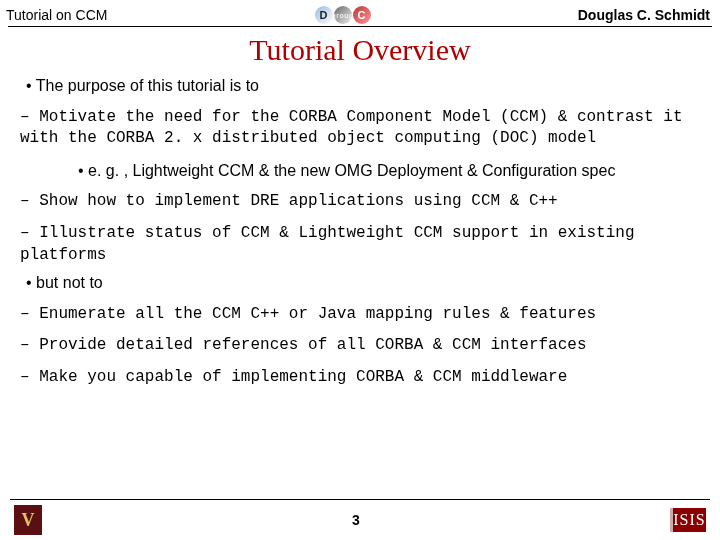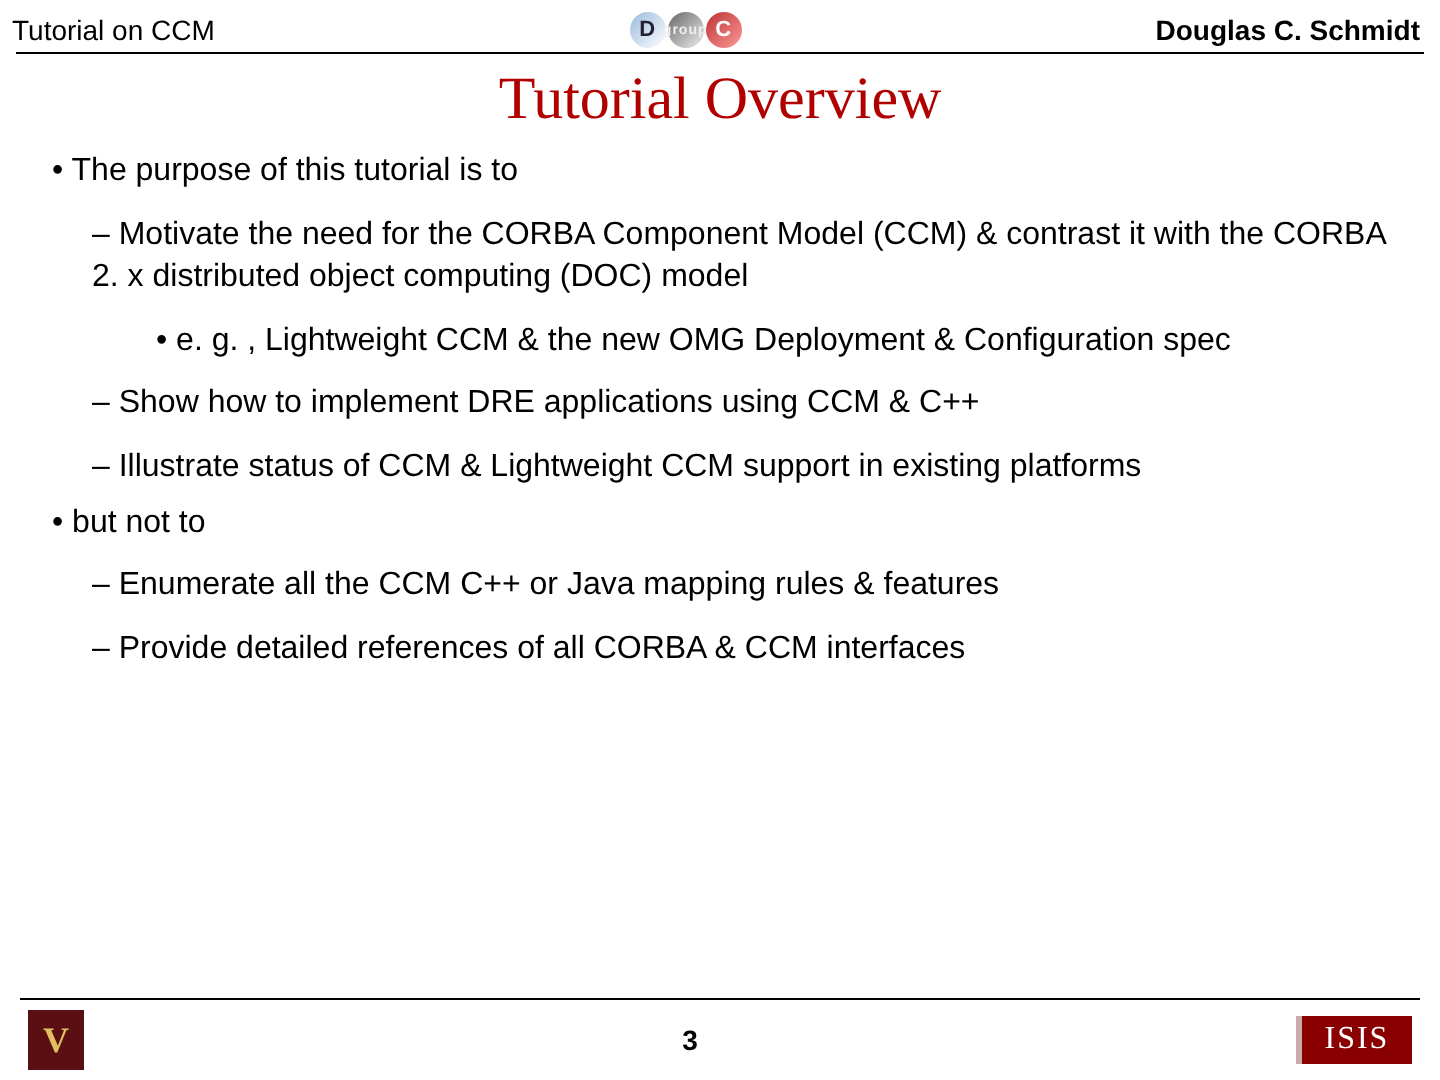--- a/index.html
+++ b/index.html
@@ -57,21 +57,21 @@
     text-align: center;
     margin-top: 6px;
     margin-bottom: 8px;
   }
   .content {
     padding: 0 20px;
     font-size: 16px;
     line-height: 1.35;
   }
   .b1 { margin-left: 6px; margin-top: 6px; }
-  .b2 { margin-left: 26px; margin-top: 10px; padding-right:4px;}
+  .b2 { margin-top: 10px; padding-right:4px;font-family:Liberation Mono, monospace;}
   .b3 { margin-left: 58px; margin-top: 10px; }
   .dash::before { content: "– "; }
   .dot::before { content: "• "; }
   .hr-bot {
     border: none;
     border-top: 1.2px solid #000;
     margin: 0 10px;
     position: absolute;
     bottom: 40px;
     left: 0;
@@ -108,21 +108,21 @@
     top:0;
     width:0;height:0;
     border-top:5px solid #fff;
   }
   .page-num {
     font-size: 14px;
     font-weight: bold;
     text-align:center;
   }
   .foot-logo-right {
-    width: 58px;
+    width: 36px;
     height: 24px;
     background: #8a0000;
     color: #fff;
     font-family: serif;
     font-size: 16px;
     letter-spacing: 1px;
     display: flex;
     align-items: center;
     justify-content: center;
     border-left: 3px solid #caa;
@@ -146,20 +146,21 @@
 
 <div class="content">
   <div class="b1 dot">The purpose of this tutorial is to</div>
   <div class="b2 dash">Motivate the need for the CORBA Component Model (CCM) &amp; contrast it with the CORBA 2. x distributed object computing (DOC) model</div>
   <div class="b3 dot">e. g. , Lightweight CCM &amp; the new OMG Deployment &amp; Configuration spec</div>
   <div class="b2 dash">Show how to implement DRE applications using CCM &amp; C++</div>
   <div class="b2 dash">Illustrate status of CCM &amp; Lightweight CCM support in existing platforms</div>
   <div class="b1 dot">but not to</div>
   <div class="b2 dash">Enumerate all the CCM C++ or Java mapping rules &amp; features</div>
   <div class="b2 dash">Provide detailed references of all CORBA &amp; CCM interfaces</div>
+  <div class="b2 dash">Make you capable of implementing CORBA &amp; CCM middleware</div>
 </div>
 
 <hr class="hr-bot">
 <div class="footer">
   <div class="foot-logo-left">
     <span>V</span>
   </div>
   <div class="page-num">3</div>
   <div class="foot-logo-right">
     <span>ISIS</span>

